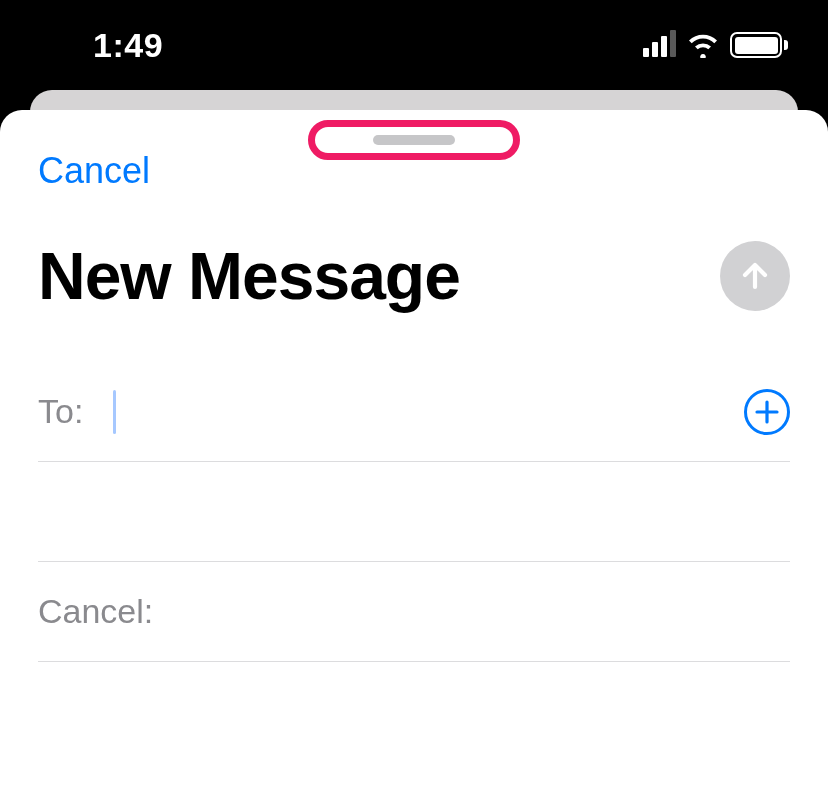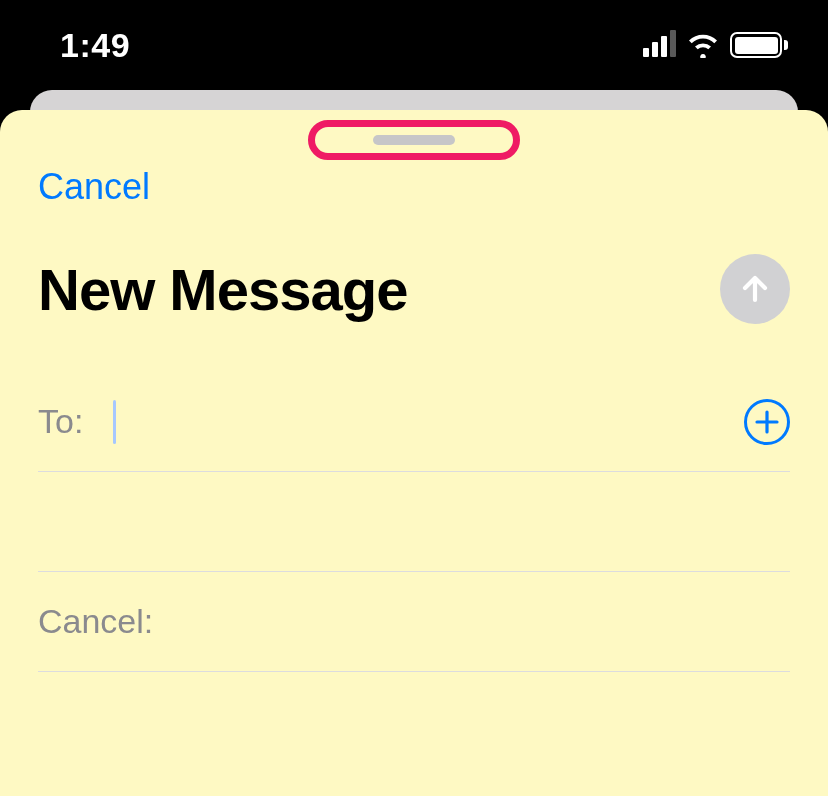--- a/index.html
+++ b/index.html
@@ -12,20 +12,21 @@
     }
 
     
     .status-bar {
       height: 90px;
       display: flex;
       justify-content: space-between;
       align-items: center;
       padding: 0 40px 0 60px;
       color: #fff;
+      margin-left: 33px;
     }
     .status-time {
       font-size: 34px;
       font-weight: 600;
       letter-spacing: 0.5px;
     }
     .status-icons {
       display: flex;
       align-items: center;
       gap: 10px;
@@ -84,23 +85,23 @@
       border-radius: 22px 22px 0 0;
     }
 
     
     .sheet {
       position: absolute;
       top: 110px;
       left: 0;
       right: 0;
       bottom: 0;
-      background: #fef9c3;
+      background: #ffffff;
       border-radius: 22px 22px 0 0;
-      padding: 16px 38px;
+      padding: 0 38px;
     }
 
     .grabber-wrap {
       position: absolute;
       top: 10px;
       left: 50%;
       transform: translateX(-50%);
       display: flex;
       align-items: center;
       justify-content: center;
@@ -130,21 +131,21 @@
     }
 
     .title-row {
       display: flex;
       justify-content: space-between;
       align-items: center;
       margin-top: 46px;
       margin-bottom: 48px;
     }
     .sheet-title {
-      font-size: 58px;
+      font-size: 66px;
       font-weight: 700;
       letter-spacing: -1px;
       color: #000;
     }
     .send-btn {
       width: 70px;
       height: 70px;
       border-radius: 50%;
       background: #d1d1d3;
       border: none;

